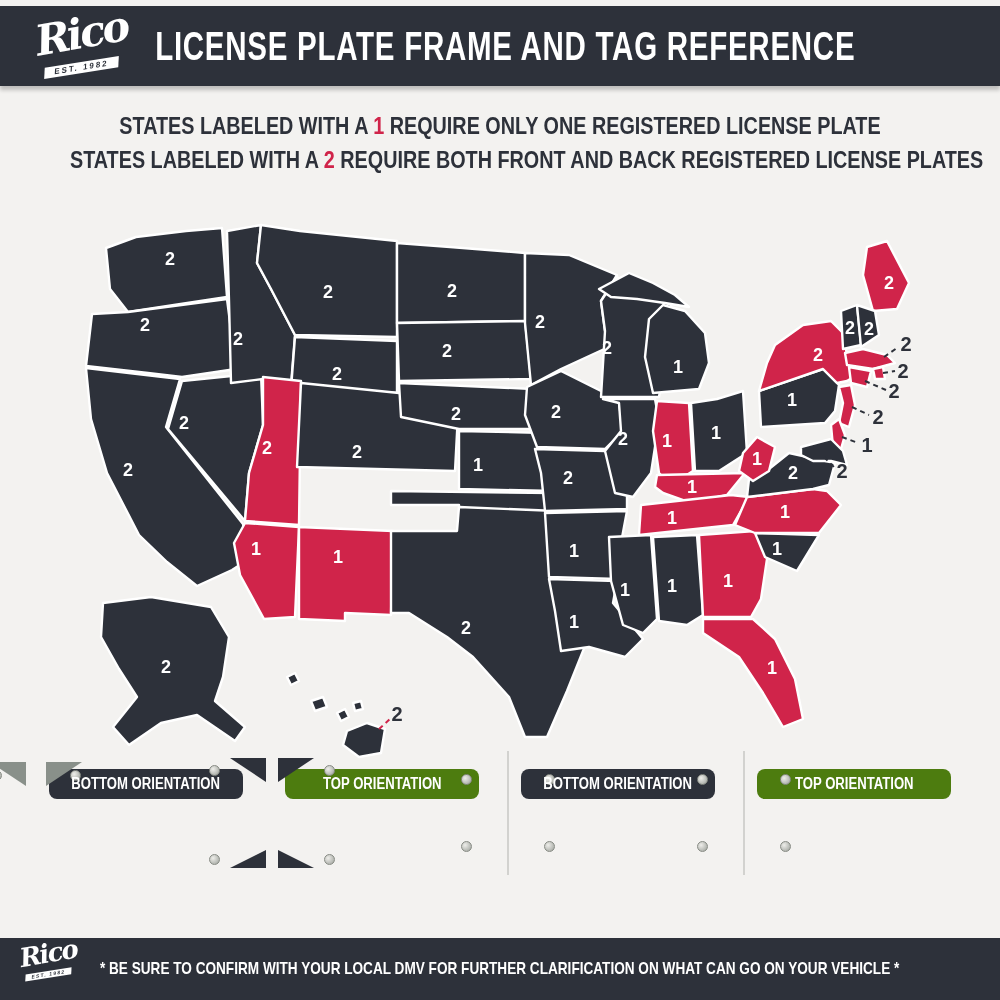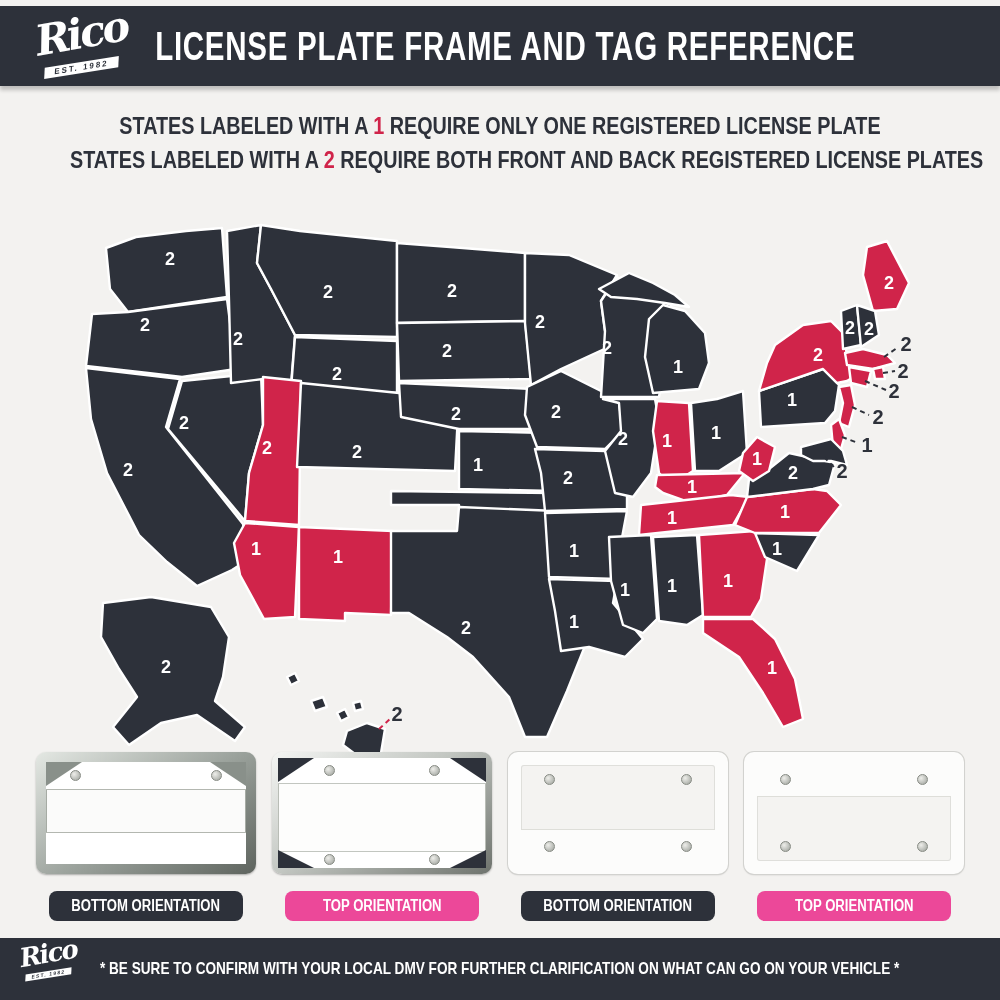--- a/index.html
+++ b/index.html
@@ -44,21 +44,21 @@
     transform:scaleX(.86);white-space:nowrap;
   }
   .legend-line .num{color:#d0244a;}
   
   .map{position:absolute;inset:0;width:1000px;height:1000px;z-index:1;}
   .map text{font-family:"Liberation Sans",sans-serif;font-weight:700;text-anchor:middle;}
   .state-num{font-size:18px;fill:#ffffff;}
   .callout-num{font-size:20px;fill:#2d313a;}
   
   .frames{position:absolute;left:36px;right:36px;top:752px;display:flex;gap:16px;z-index:4;}
-  .frame-card{flex:1;display:flex;flex-direction:column;text-align:center;}
+  .frame-card{flex:1;display:flex;flex-direction:row;text-align:center;}
   .pf{position:relative;height:122px;border-radius:10px;}
   .pf-in{position:absolute;border-radius:3px;}
   .screw{position:absolute;width:9px;height:9px;border-radius:50%;
     background:radial-gradient(circle at 35% 35%,#eeeeea,#9b9f99);border:1px solid #878b84;}
   .wedge{position:absolute;width:36px;height:24px;}
   
   .f1 .pf{background:linear-gradient(145deg,#e4e8e3,#9ba29c 52%,#5e645e);box-shadow:0 1px 2px rgba(0,0,0,.3);}
   .f1 .pf-in{inset:10px;background:#fbfbfa;box-shadow:inset 0 0 0 1px #a6aba4;}
   .f1 .st-top{position:absolute;top:10px;left:10px;right:10px;height:27px;background:#ffffff;border-bottom:1px solid #b3b7b0;}
   .f1 .st-bot{position:absolute;bottom:10px;left:10px;right:10px;height:31px;background:#ffffff;border-top:1px solid #b3b7b0;}
@@ -77,21 +77,21 @@
   .f3 .pf,.f4 .pf{background:#fcfcfb;box-shadow:0 0 0 1px #d2d2cf,0 1px 2px rgba(0,0,0,.18);}
   .f3 .pf-in,.f4 .pf-in{inset:13px;background:#f4f3f1;box-shadow:inset 0 0 0 1px #dfdfdb;}
   .f3 .st-bot{position:absolute;bottom:13px;left:13px;right:13px;height:31px;background:#fcfcfb;border-top:1px solid #deded9;}
   .f4 .st-top{position:absolute;top:13px;left:13px;right:13px;height:31px;background:#fcfcfb;border-bottom:1px solid #deded9;}
   
   .bar{
     margin:17px auto 0;width:88%;height:30px;border-radius:8px;color:#fff;
     display:flex;align-items:center;justify-content:center;
   }
   .bar.dark{background:#2d313a;}
-  .bar.red{background:#ec4899;}
+  .bar.red{background:#4d7c0f;}
   .bar span{font-weight:700;font-size:16px;transform:scaleX(.82);white-space:nowrap;}
 </style>
 </head>
 <body>
 
 <div class="topbar">
   <div class="logo">
     <div class="logo-script">Rico</div>
     <div class="logo-banner">EST. 1982</div>
   </div>

